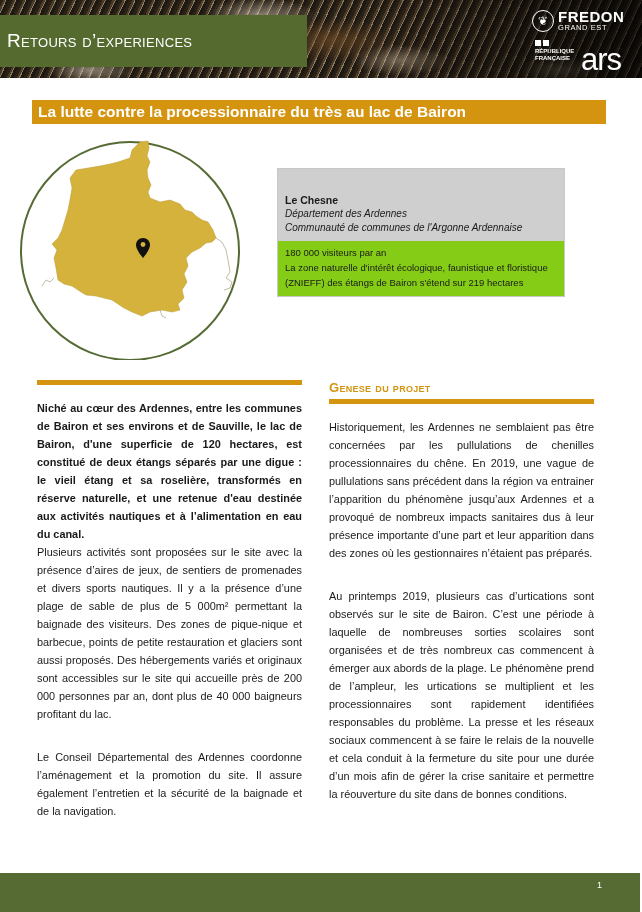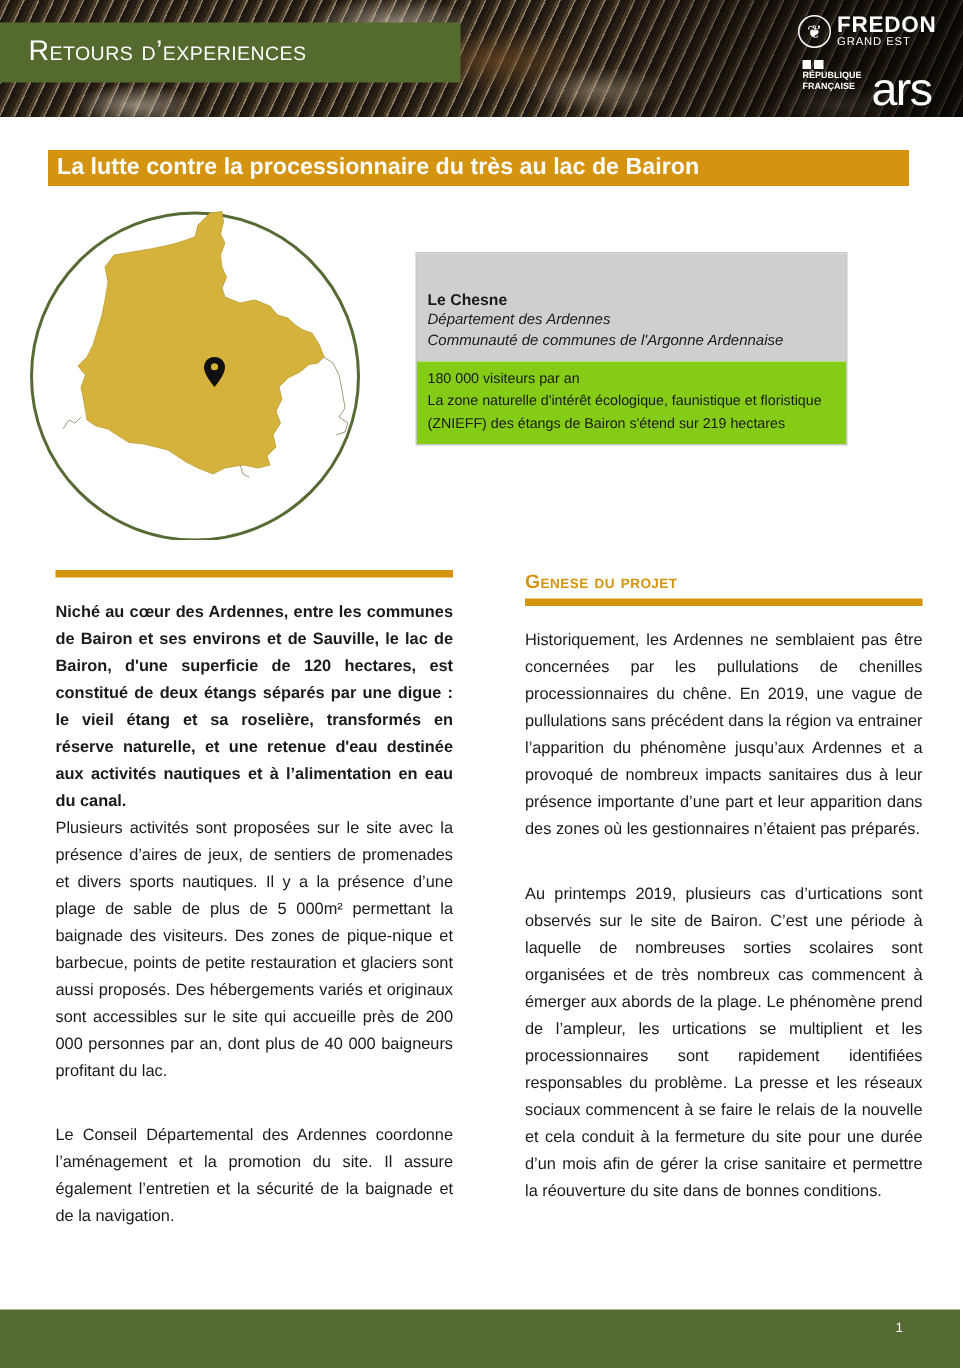--- a/index.html
+++ b/index.html
@@ -9,22 +9,22 @@
     background:
       radial-gradient(ellipse 60px 20px at 90px 70px, rgba(220,210,190,.55), transparent 70%),
       radial-gradient(ellipse 80px 25px at 260px 15px, rgba(230,220,200,.5), transparent 70%),
       radial-gradient(ellipse 70px 22px at 400px 60px, rgba(210,190,160,.45), transparent 70%),
       radial-gradient(ellipse 90px 30px at 330px 40px, rgba(120,80,40,.6), transparent 70%),
       radial-gradient(ellipse 60px 20px at 560px 70px, rgba(200,180,150,.35), transparent 70%),
       repeating-linear-gradient(115deg, #2a2116 0 3px, #4a3a28 3px 5px, #8a7a62 5px 6px, #1e1812 6px 9px),
       #2b2219; }
   .banner::after { content:""; position:absolute; inset:0;
     background: linear-gradient(90deg, rgba(0,0,0,0) 60%, rgba(0,0,0,.55) 85%, rgba(0,0,0,.7) 100%); }
-  .rex-box { position:absolute; left:0; top:15px; width:307px; height:40px; background:#546a2f; z-index:2;
-    display:flex; align-items:center; padding-left:19px; box-sizing:border-box; }
+  .rex-box { position:absolute; left:0; top:15px; width:307px; height:52px; background:#546a2f; z-index:2;
+    display:flex; align-items:center; padding-left:7px; box-sizing:border-box; }
   .rex-title { color:#ffffff; font-size:19px; letter-spacing:.3px; font-variant:small-caps; }
   .logos { position:absolute; right:0; top:0; width:140px; height:78px; z-index:2; }
   .fredon { position:absolute; left:30px; top:9px; display:flex; align-items:center; gap:4px; }
   .fredon-icon { width:22px; height:22px; border:1.5px solid #fff; border-radius:50%; box-sizing:border-box;
     display:flex; align-items:center; justify-content:center; color:#fff; font-size:12px; }
   .fredon-name { color:#fff; font-size:15px; font-weight:bold; letter-spacing:.5px; line-height:15px; }
   .fredon-sub { color:#fff; font-size:7.5px; letter-spacing:.6px; line-height:8px; }
   .rf { position:absolute; left:33px; top:40px; }
   .rf-flag { width:14px; height:6px; background:linear-gradient(90deg,#fff 0 40%, transparent 40% 55%, #fff 55%); margin-bottom:2px; }
   .rf-text { color:#fff; font-size:6px; font-weight:bold; line-height:7px; }
@@ -36,21 +36,21 @@
 
   .map-wrap { position:absolute; left:20px; top:140px; width:220px; height:220px; }
   .info-box { position:absolute; left:277px; top:168px; width:288px; border:1px solid #c8c8c8; box-sizing:border-box; }
   .info-head { background:#cfcfcf; padding:24px 7px 6px 7px; font-size:10px; line-height:14px; }
   .info-head .town { font-weight:bold; font-size:10.5px; }
   .info-head .sub { font-style:italic; }
   .info-body { background:#84cc16; padding:4px 7px 6px 7px; font-size:9.5px; line-height:15px; }
 
   .col { position:absolute; width:265px; }
   .col-left { left:37px; top:380px; }
-  .col-right { left:350px; top:380px; }
+  .col-right { left:329px; top:380px; }
   .sec-title { color:#d4940f; font-weight:bold; font-size:13px; font-variant:small-caps; letter-spacing:.3px; margin:0 0 4px 0; }
   .sec-rule { height:5px; background:#d4940f; margin-bottom:14px; }
   p.body { margin:0; font-size:10.9px; line-height:18px; text-align:justify; }
   p.body + p.body.gap { margin-top:25px; }
   p.bold { font-weight:bold; }
 
   .footer { position:absolute; left:0; top:873px; width:640px; height:39px; background:#566b34; }
   .page-num { position:absolute; right:38px; top:7px; color:#ffffff; font-size:9px; }
 </style>
 </head>

